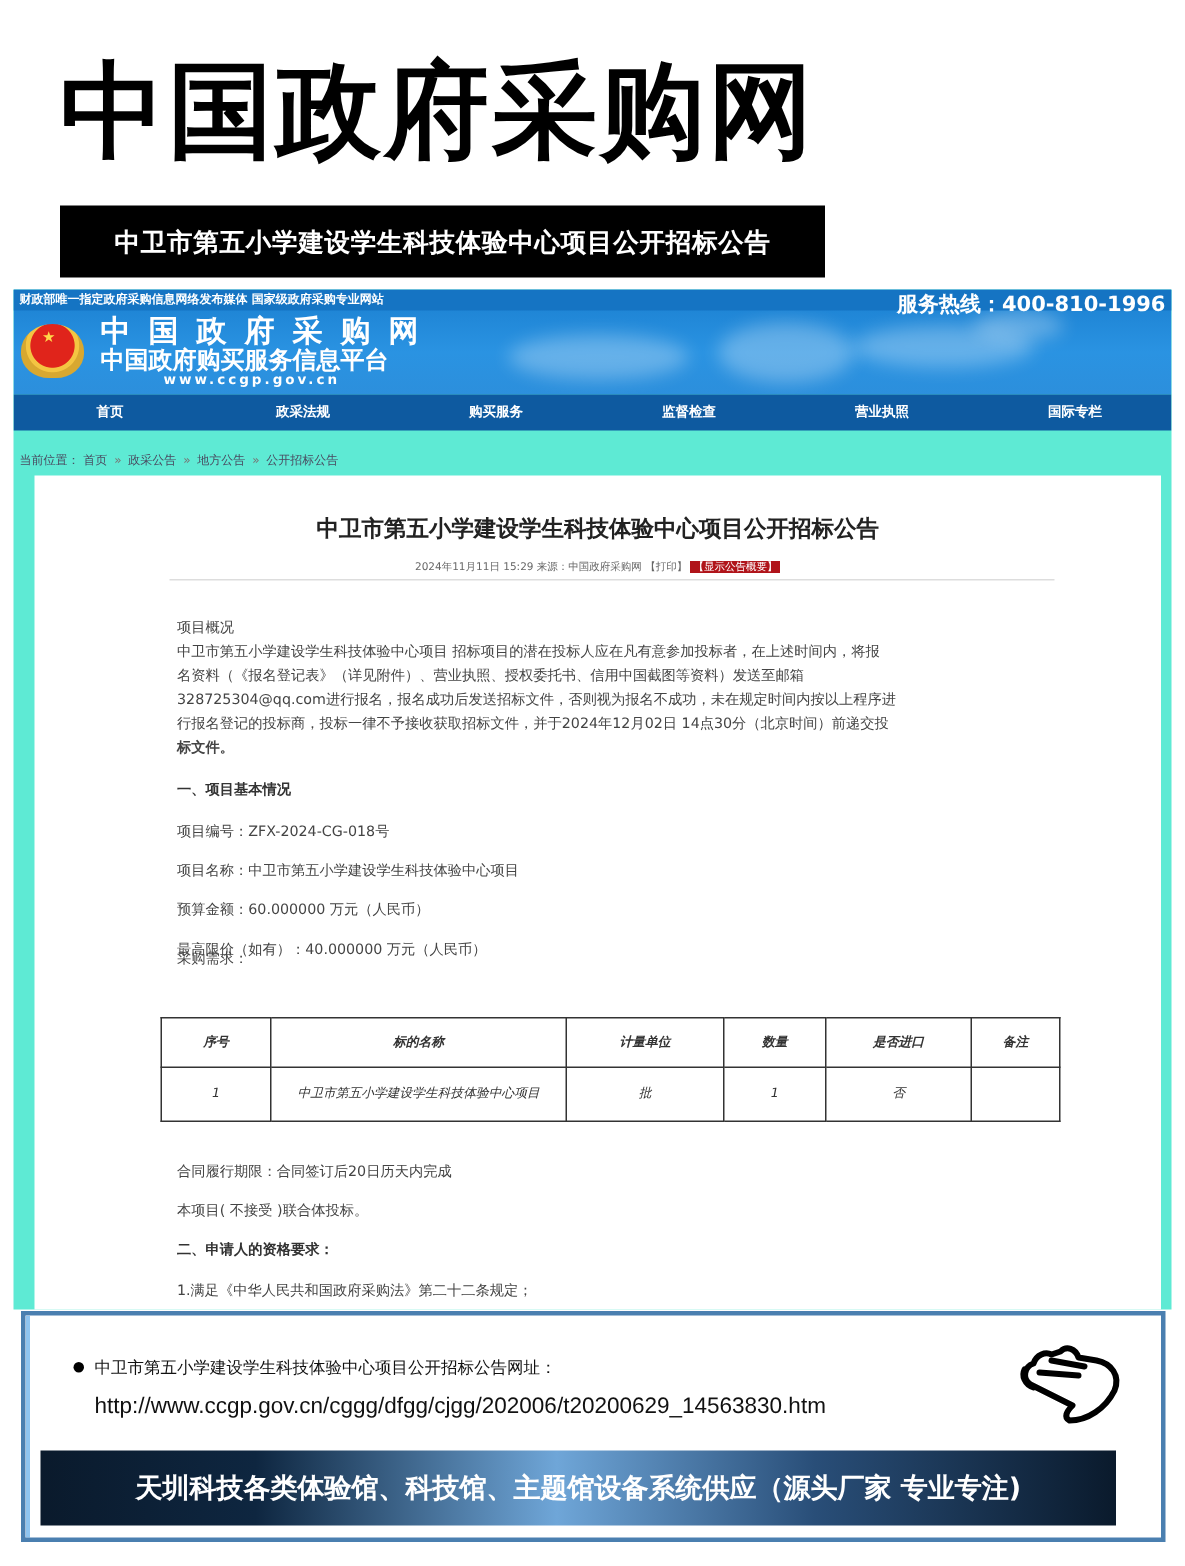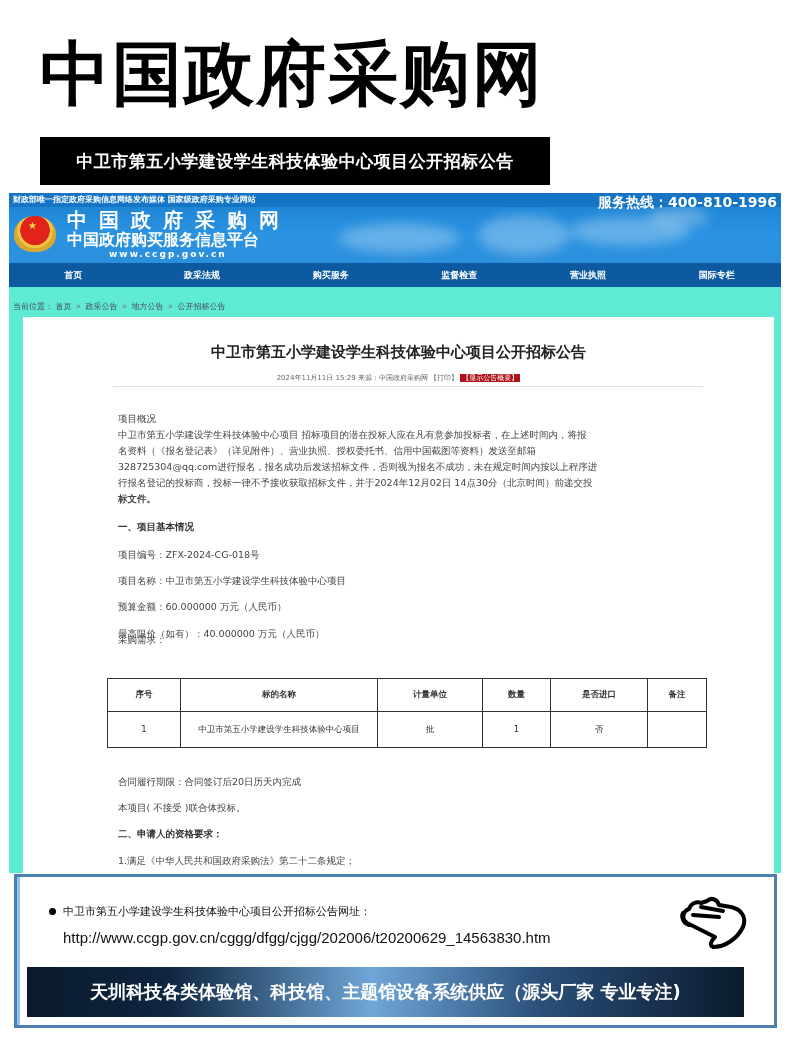--- a/index.html
+++ b/index.html
@@ -44,21 +44,21 @@
 
   .card { position: absolute; left: 14px; top: 124px; width: 751px; height: 580px; background: #fff; }
   .art-title { position: absolute; left: 0; width: 751px; top: 26px; text-align: center; font-size: 15px; font-weight: bold; color: #222; }
   .meta { position: absolute; left: 0; width: 751px; top: 56px; text-align: center; font-size: 7px; color: #666; }
   .meta .tag { background: #b0141a; color: #fff; padding: 0 2px; margin-top: 44px; }
   .meta-line { position: absolute; left: 90px; top: 69px; width: 590px; height: 1px; background: #ddd; }
 
   .body-text { position: absolute; left: 79px; font-size: 9.5px; color: #444; line-height: 16px; width: 600px; margin-left: 16px; }
   .body-text.bold { font-weight: bold; color: #333; }
 
-  table.req { position: absolute; left: 84px; top: 361px; border-collapse: collapse; font-size: 8.5px; color: #333; }
+  table.req { position: absolute; left: 84px; top: 361px; border-collapse: collapse; font-size: 8.5px; color: #333; font-style: italic; }
   table.req td, table.req th { border: 1px solid #333; text-align: center; vertical-align: middle; font-weight: normal; }
   table.req th { height: 33px; font-weight: bold; }
   table.req td { height: 36px; line-height: 11px; }
 
   
   .footer-box {
     position: absolute; left: 14px; top: 874px; width: 763px; height: 154px;
     border: 3px solid #4a7fb0; background: #fff;
     box-shadow: inset 3px 0 0 #8ec4f0;
   }

